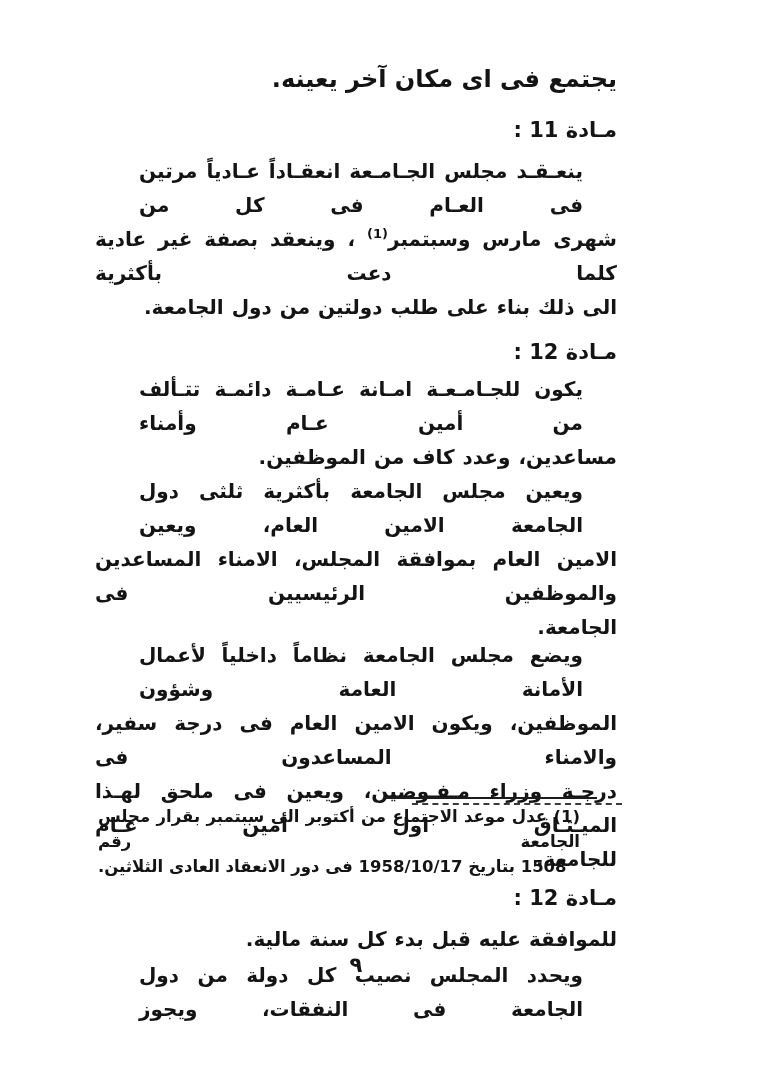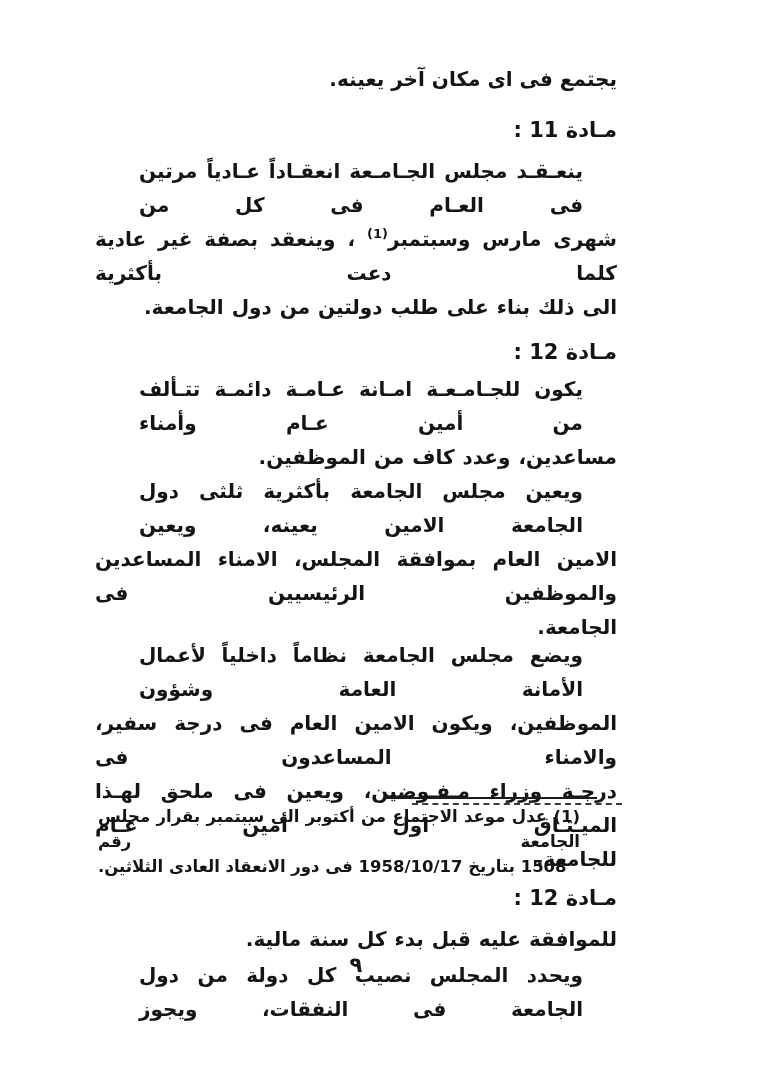--- a/index.html
+++ b/index.html
@@ -13,21 +13,21 @@
     overflow:hidden;
   }
   .column {
     position:absolute;
     left:95px; top:0;
     width:522px;
     direction:rtl;
   }
   .cont-line {
     margin-top:62px;
-    font-size:20px; line-height:34px; font-weight:700;
+    font-size:24px; line-height:34px; font-weight:700;
     text-align:right;
   }
   .heading {
     font-size:21px; line-height:32px; font-weight:800;
     text-align:right;
     letter-spacing:0.5px;
   }
   .para { margin:0; }
   .bline {
     font-size:20px; line-height:34px; font-weight:700;
@@ -95,21 +95,21 @@
     </div>
 
     <div class="heading h12">مـادة 12 :</div>
 
     <div class="para p12a">
       <div class="bline indent1">يكون للجـامـعـة امـانة عـامـة دائمـة تتـألف من أمين عـام وأمناء</div>
       <div class="bline last">مساعدين، وعدد كاف من الموظفين.</div>
     </div>
 
     <div class="para p12b">
-      <div class="bline indent1">ويعين مجلس الجامعة بأكثرية ثلثى دول الجامعة الامين يعينه، ويعين</div>
+      <div class="bline indent1">ويعين مجلس الجامعة بأكثرية ثلثى دول الجامعة الامين العام، ويعين</div>
       <div class="bline">الامين العام بموافقة المجلس، الامناء المساعدين والموظفين الرئيسيين فى</div>
       <div class="bline last">الجامعة.</div>
     </div>
 
     <div class="para p12c">
       <div class="bline indent1">ويضع مجلس الجامعة نظاماً داخلياً لأعمال الأمانة العامة وشؤون</div>
       <div class="bline">الموظفين، ويكون الامين العام فى درجة سفير، والامناء المساعدون فى</div>
       <div class="bline">درجـة وزراء مـفـوضين، ويعين فى ملحق لهـذا الميـثـاق اول أمين عـام</div>
       <div class="bline last">للجامعة.</div>
     </div>

